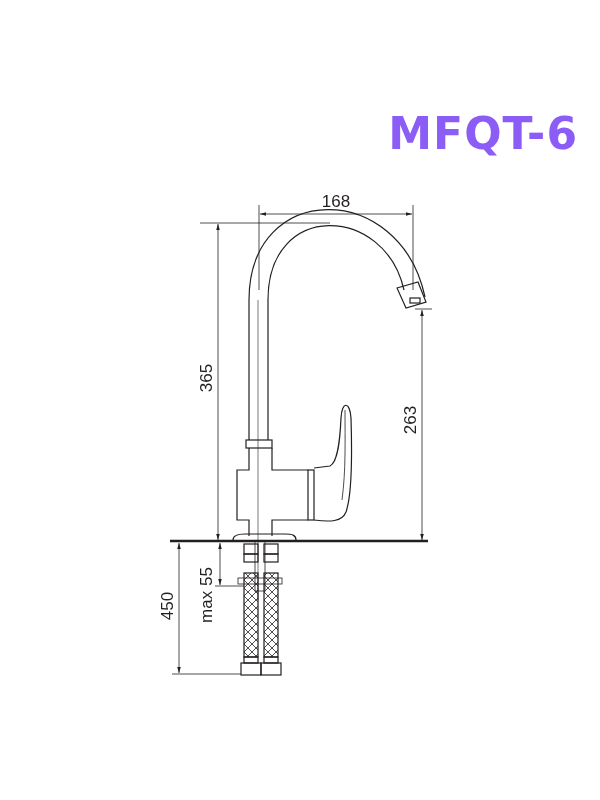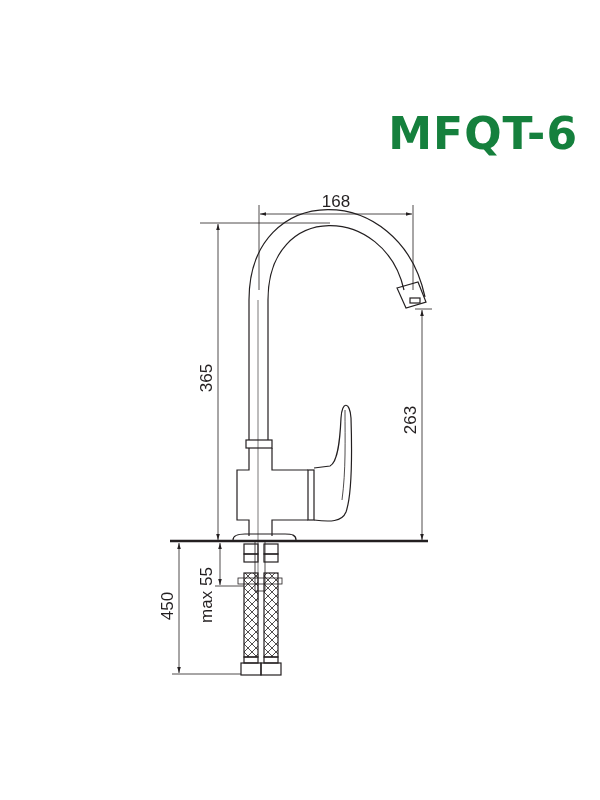--- a/index.html
+++ b/index.html
@@ -1,20 +1,20 @@
 <!DOCTYPE html>
 <html><head>
   <meta charset="utf-8">
   <style>
     html, body { margin: 0; padding: 0; background: #ffffff; }
     body { width: 600px; height: 800px; position: relative; overflow: hidden; font-family: "Liberation Sans", sans-serif; }
     .title {
       position: absolute; right: 22px; top: 108px;
       font-family: "DejaVu Sans", sans-serif; font-weight: bold;
-      font-size: 44px; letter-spacing: 1px; color: #15803d; margin-left: 16px;
+      font-size: 44px; letter-spacing: 1px; color: #8b5cf6; margin-left: 16px;
     }
     svg { position: absolute; left: 0; top: 0; }
     .dim-text { font-family: "Liberation Sans", sans-serif; font-size: 17px; fill: #231f20; }
   </style>
 </head>
 <body>
 
 <div class="title">MFQT-6</div>
 
 <svg width="600" height="800" viewBox="0 0 600 800">

